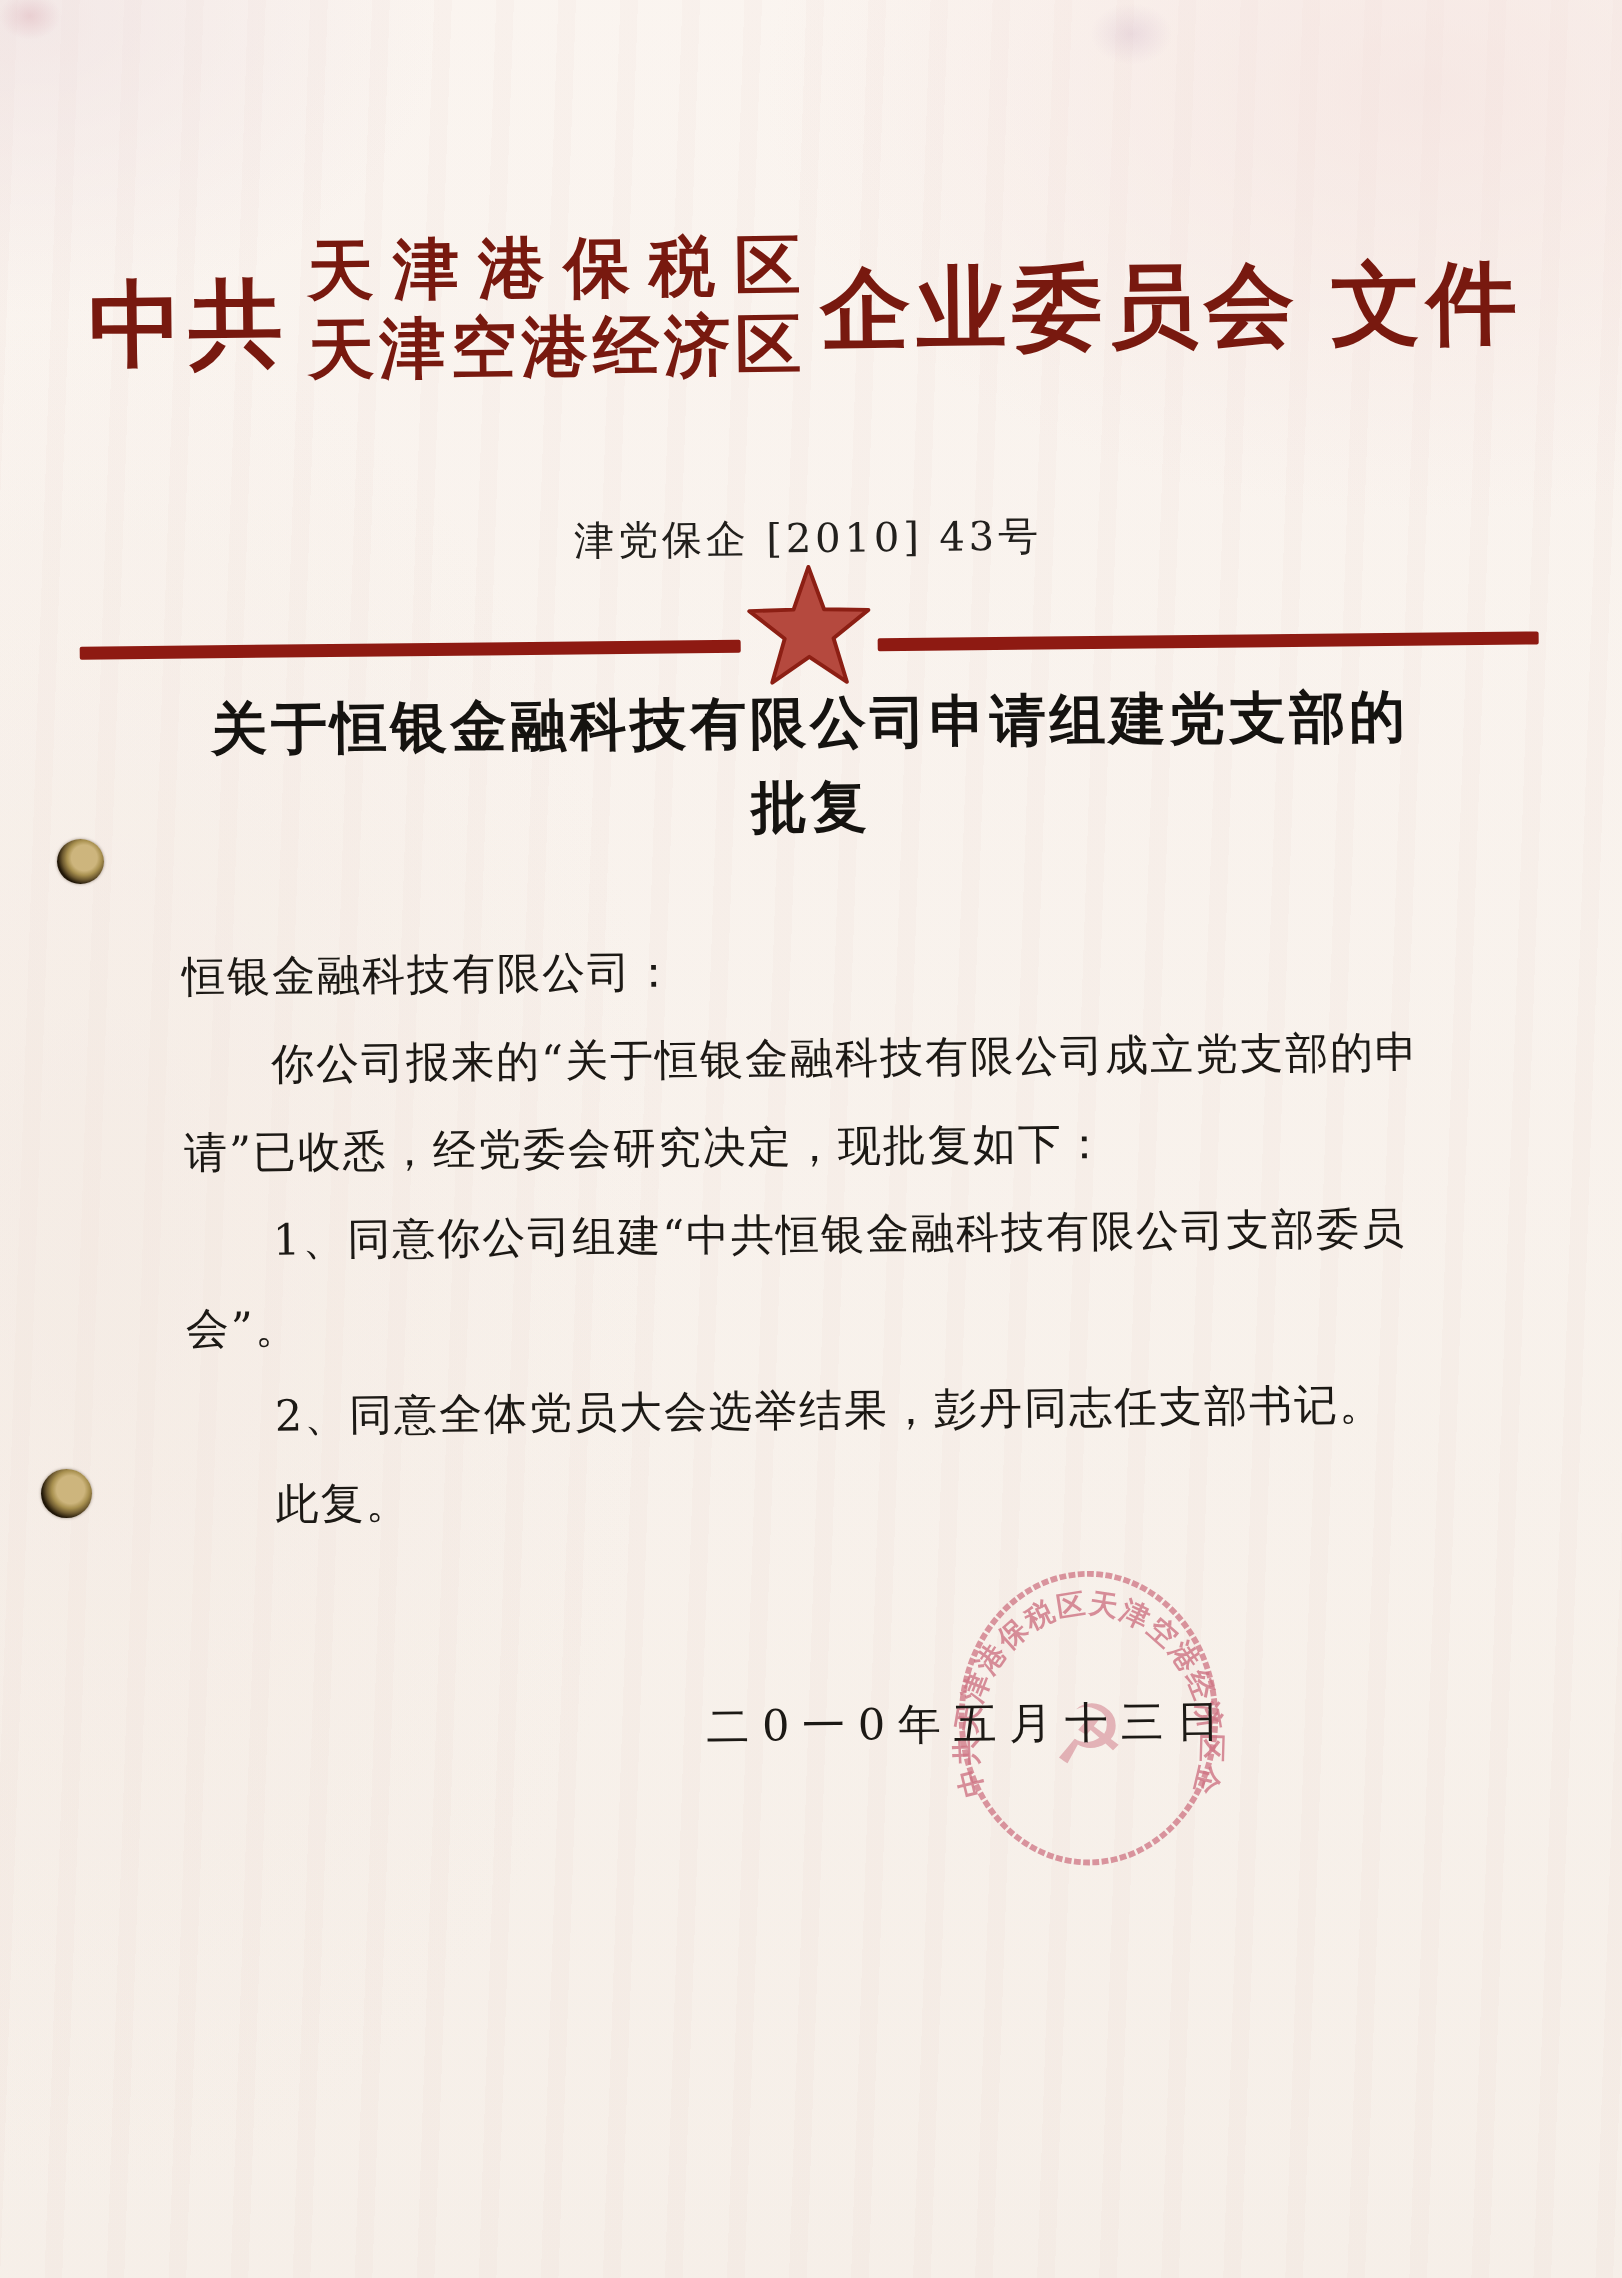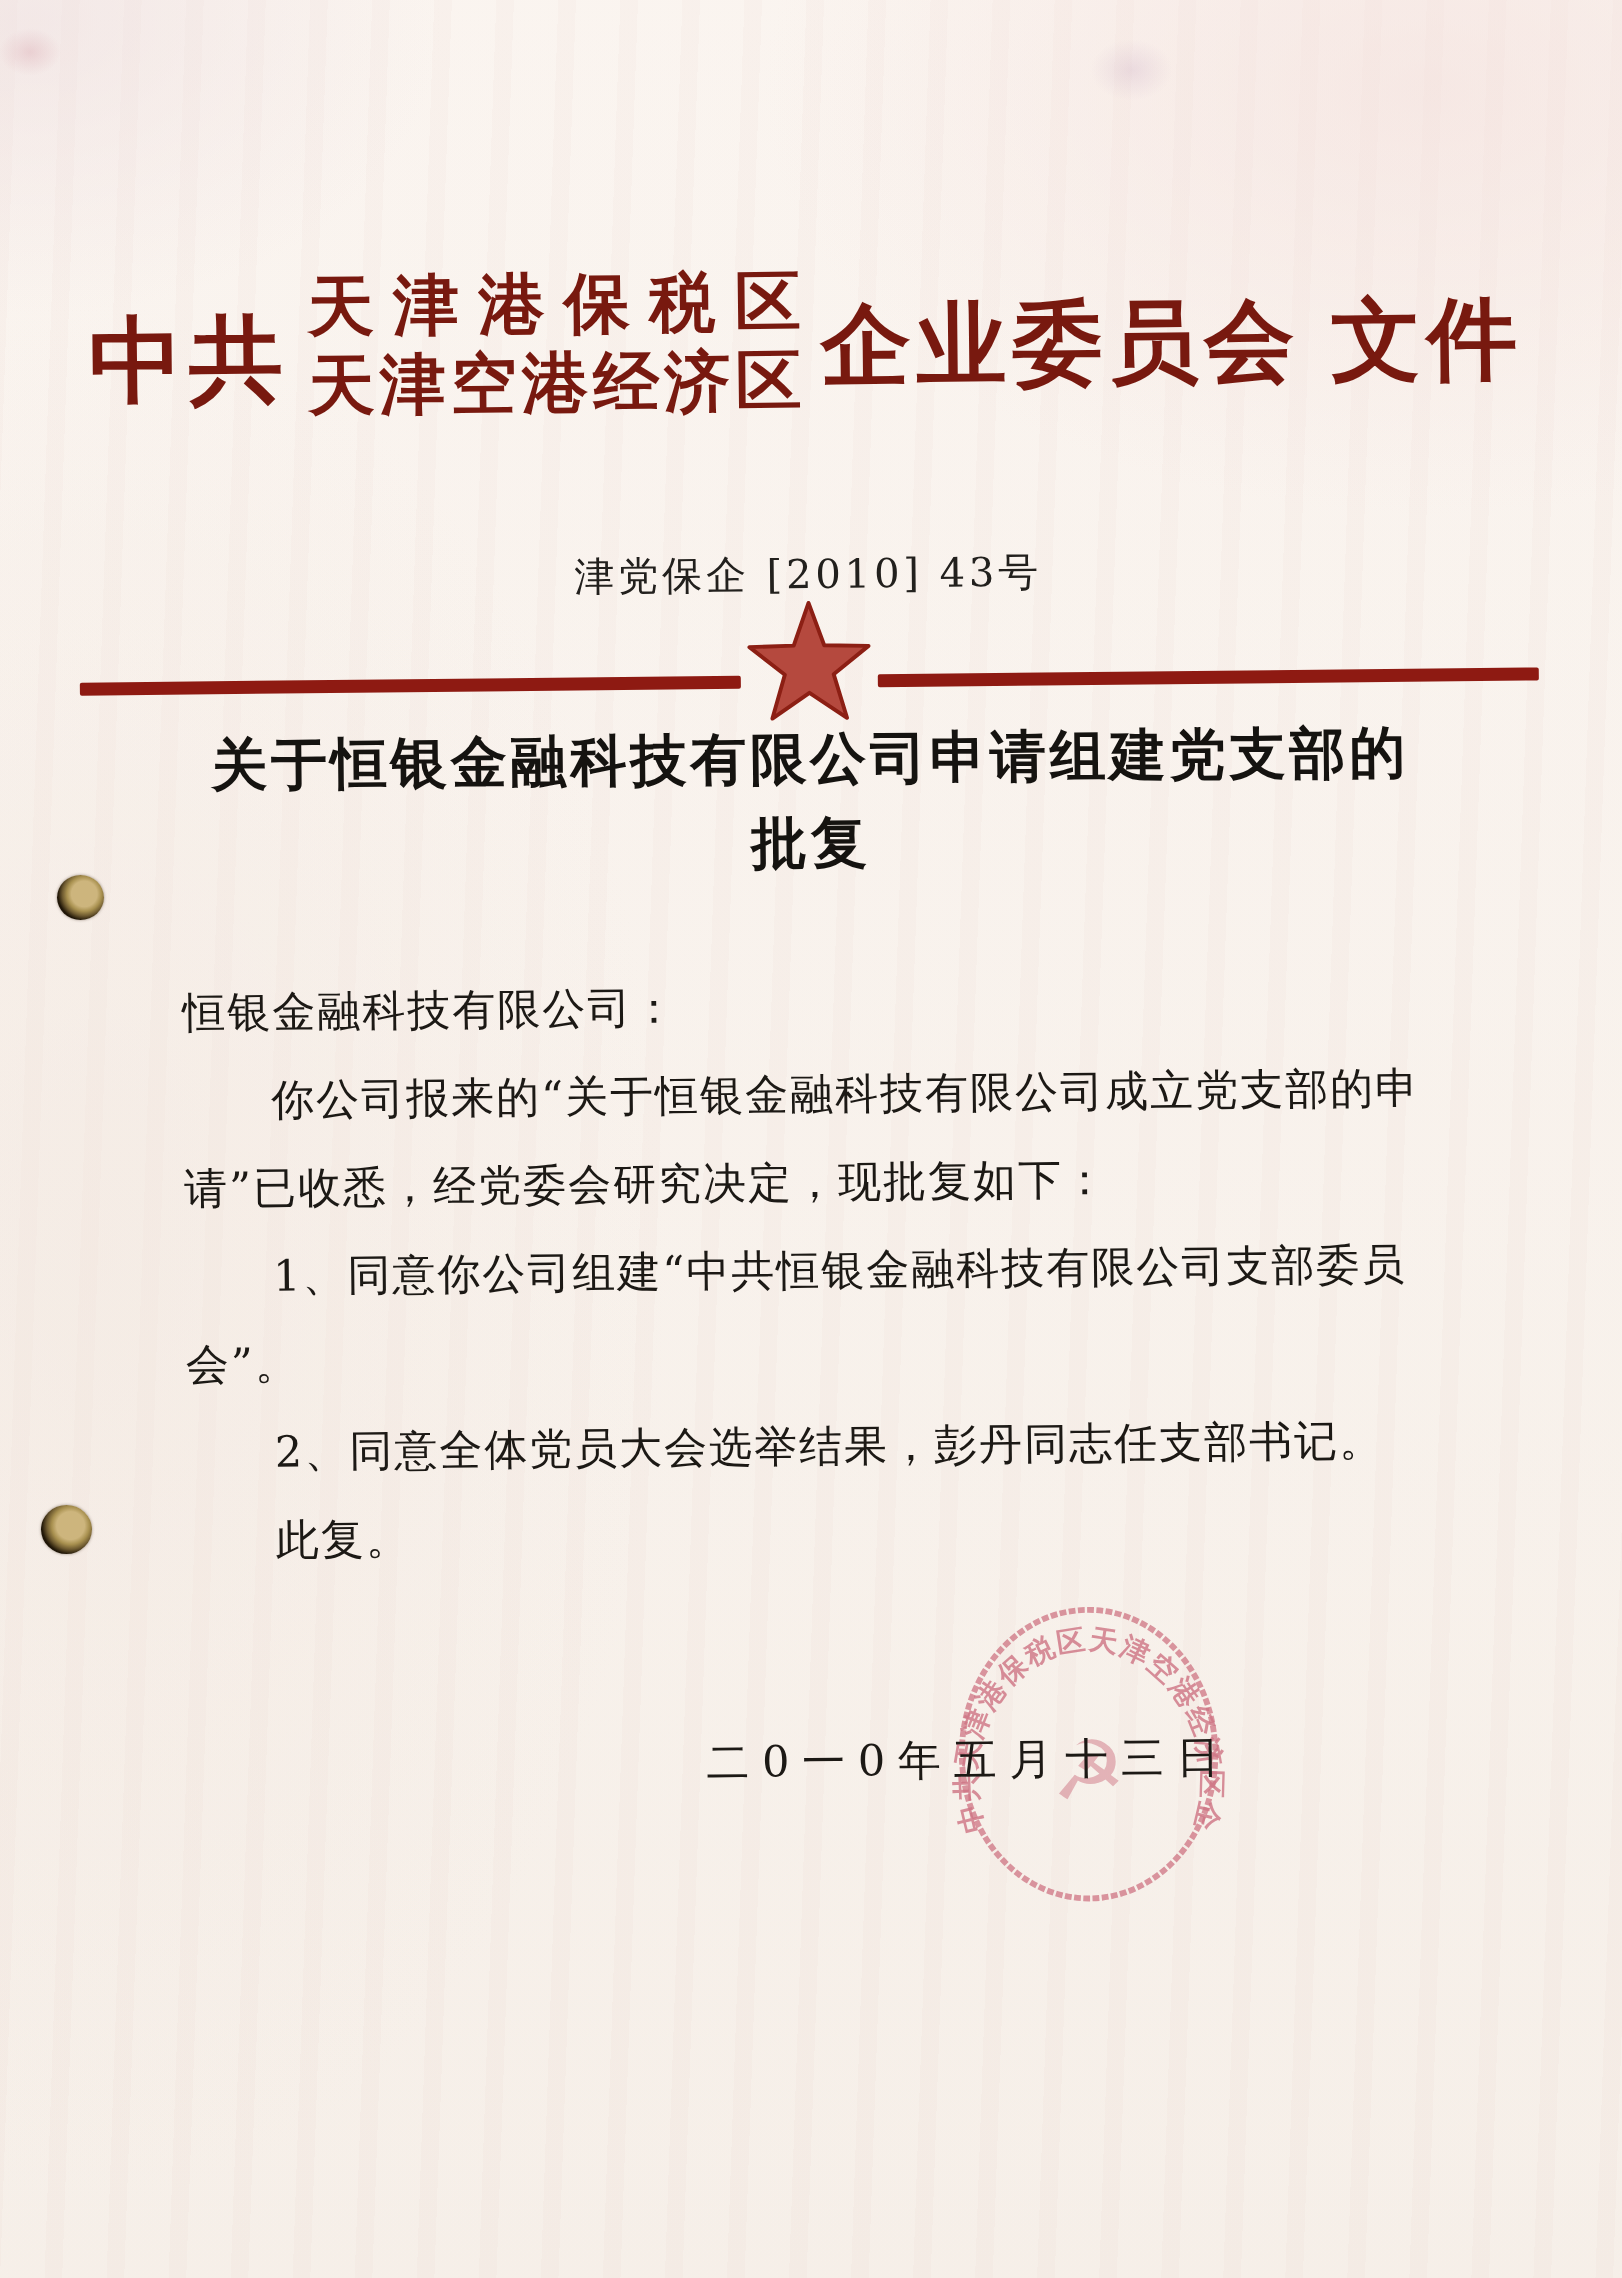--- a/index.html
+++ b/index.html
@@ -17,21 +17,21 @@
     background-color:#f8f2ec;
     background-image:
       radial-gradient(1073px 683px at 88% 4%, rgba(243,222,219,.55), transparent 62%),
       radial-gradient(683px 488px at 2% 1%, rgba(236,220,222,.5), transparent 60%),
       radial-gradient(878px 1463px at 6% 55%, rgba(241,229,221,.45), transparent 65%),
       repeating-linear-gradient(92deg, rgba(238,219,214,.14) 0 17.6px, rgba(252,247,243,.12) 17.6px 62px),
       linear-gradient(#faf4ef,#f5eee7);
     overflow:hidden;
     position:relative;
   }
-  .page{position:absolute;inset:0;margin-top:36px;}
+  .page{position:absolute;inset:0;}
   .content{
     position:absolute;inset:0;
     transform:rotate(-0.6deg);
     transform-origin:50% 38%;
     color:var(--ink-black);
   }
 
   
   .docheader{
     position:absolute;top:226px;left:0;right:0;

